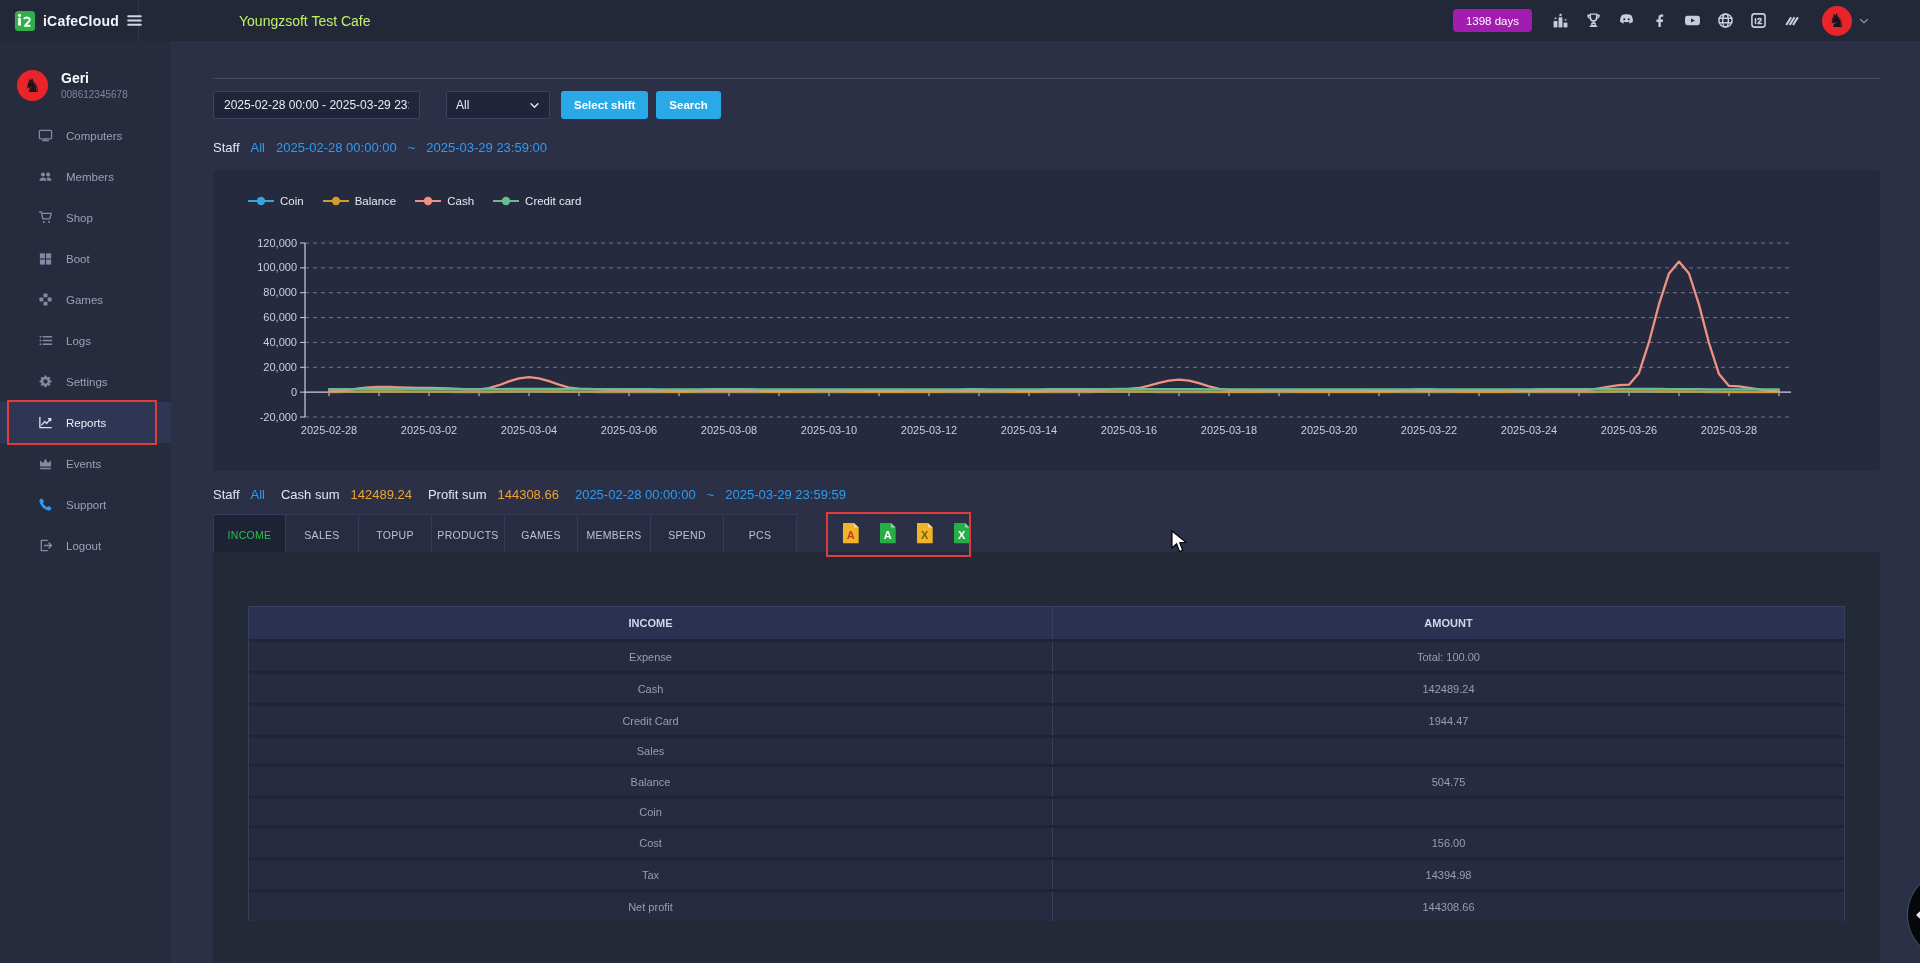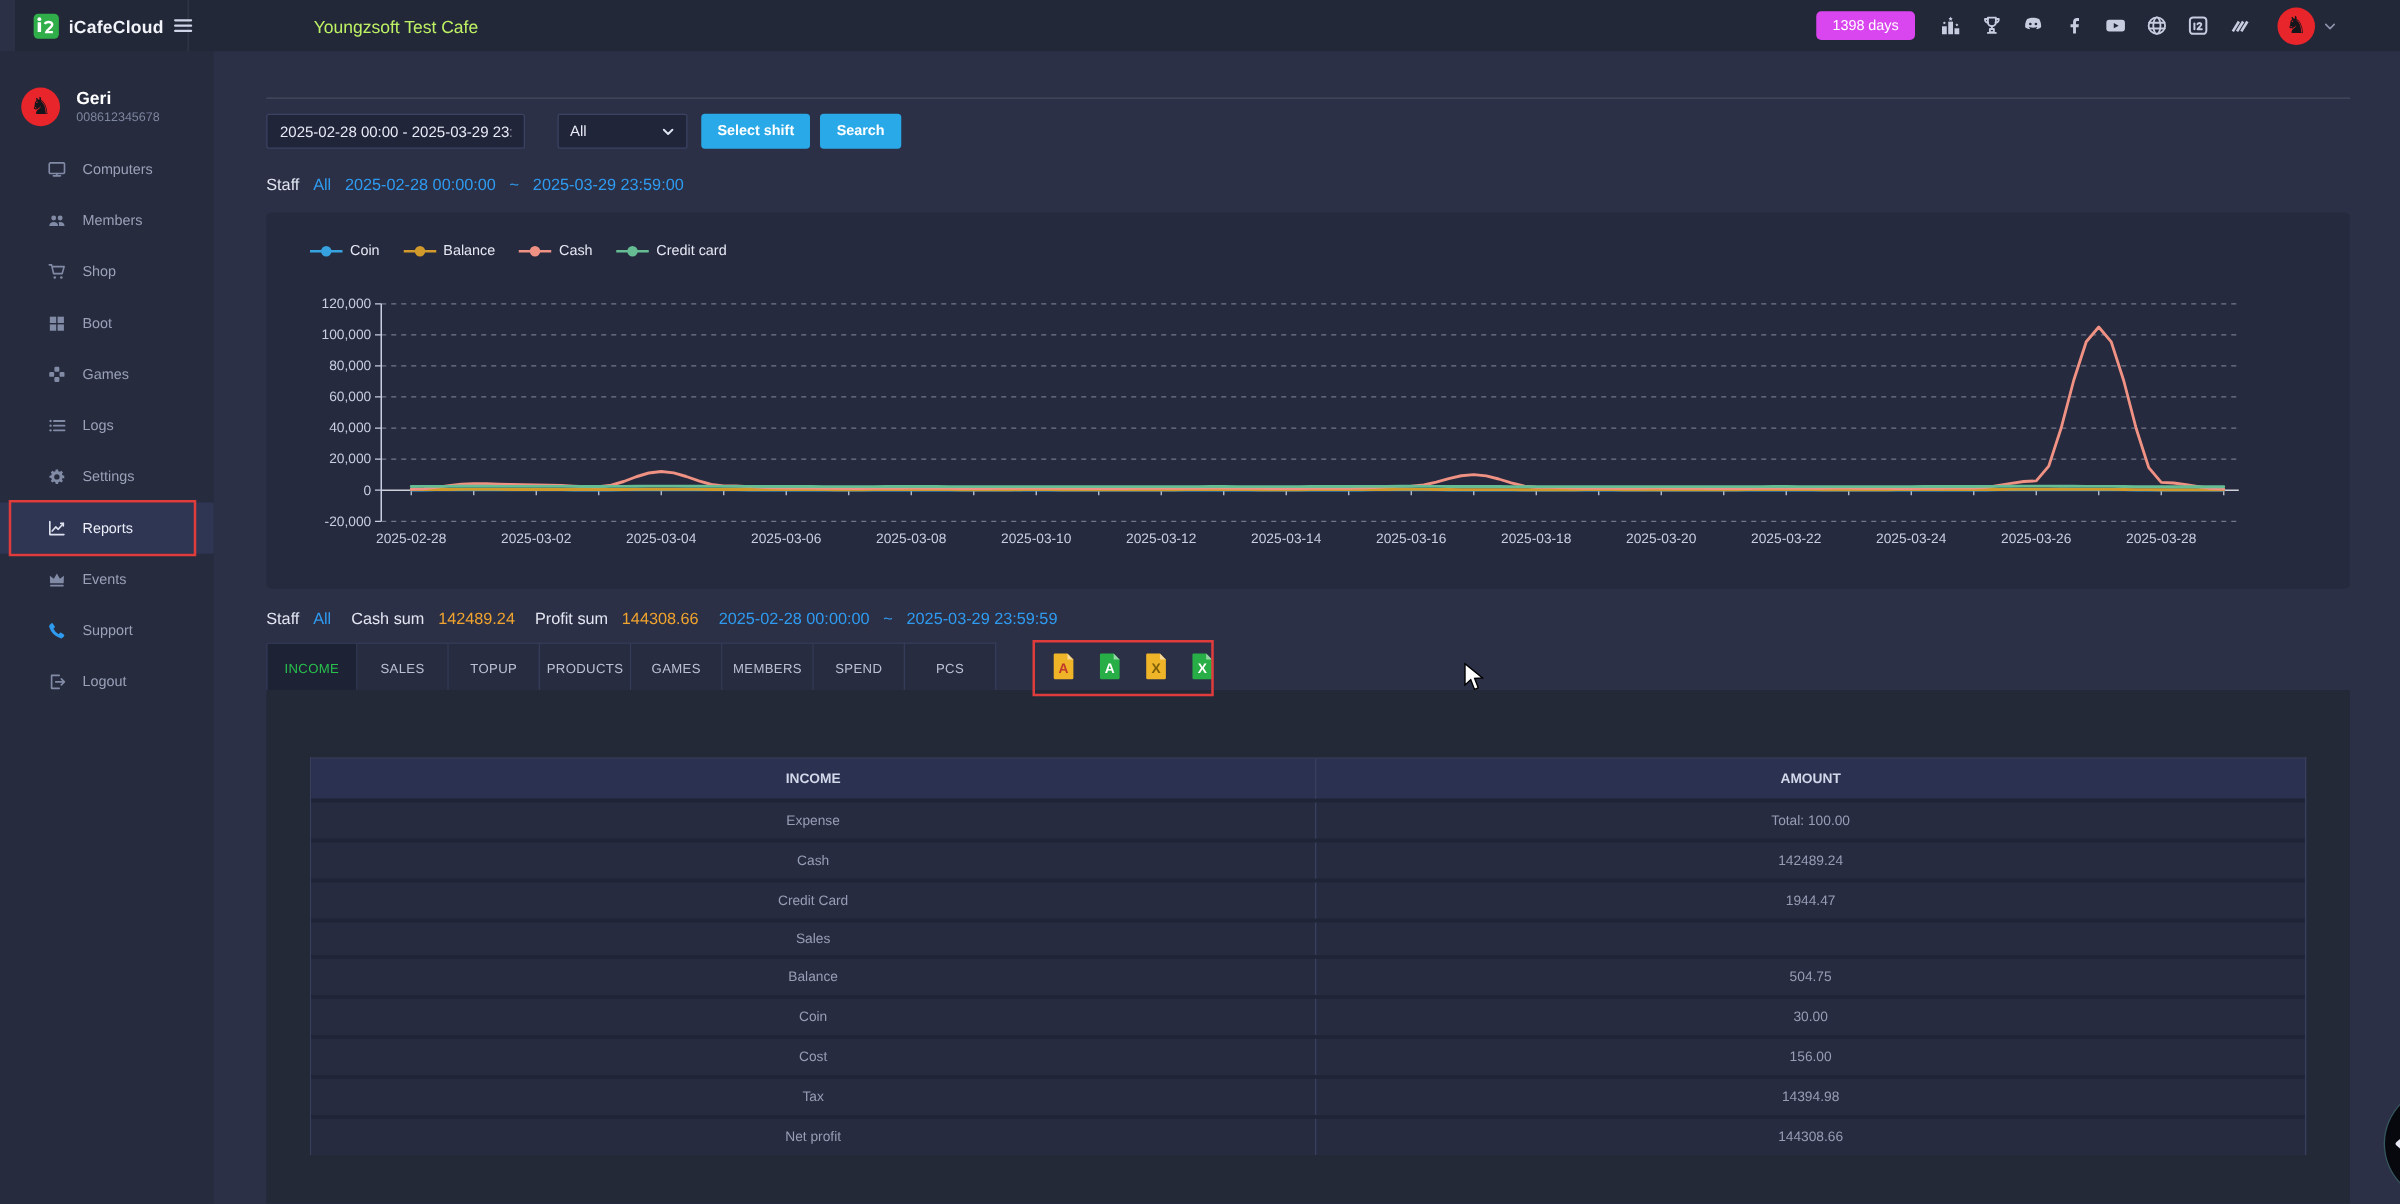--- a/index.html
+++ b/index.html
@@ -1,26 +1,26 @@
 <!DOCTYPE html>
 <html><head>
 <meta charset="utf-8">
 <style>
 *{box-sizing:border-box;margin:0;padding:0}
 html,body{width:1920px;height:963px}
 body{overflow:hidden;background:#2b3046;font-family:"Liberation Sans","DejaVu Sans",sans-serif;position:relative}
 
 
-.topbar{position:absolute;left:12px;top:0;right:0;height:41px;background:#232839;display:flex;align-items:center;z-index:6}
+.topbar{position:absolute;left:0;top:0;right:0;height:41px;background:#232839;display:flex;align-items:center;z-index:6}
 .brand{width:139px;height:100%;display:flex;align-items:center;padding-left:14px;gap:7px;border-right:1px solid rgba(255,255,255,.07)}
 .brand-text{color:#f2f4fa;font-weight:bold;font-size:14px;letter-spacing:.2px}
 .hamburger{margin-left:auto;margin-right:12px;color:#cfd4e6;display:flex;cursor:pointer}
 .page-title{margin-left:100px;color:#bef264;font-size:14px}
 .topbar-right{margin-left:auto;display:flex;align-items:center;padding-right:50px}
-.days-badge{background:#d946ef;color:#fff;border:none;border-radius:4px;height:23px;padding:0 13px;font-size:11.5px;font-family:inherit;margin-right:20px;cursor:pointer}
+.days-badge{background:#a21caf;color:#fff;border:none;border-radius:4px;height:23px;padding:0 13px;font-size:11.5px;font-family:inherit;margin-right:20px;cursor:pointer}
 .top-icons{display:flex;align-items:center;gap:16px;color:#c7ccde}
 .tico{display:flex;cursor:pointer}
 .tico svg{width:17px;height:17px}
 .avatar{width:30px;height:30px;border-radius:50%;background:#e8252a;color:#15151c;display:flex;align-items:center;justify-content:center;font-size:19px;margin-left:22px;line-height:1;cursor:pointer}
 .chev{color:#8a91a8;margin-left:6px;display:flex;cursor:pointer}
 .chev svg{width:12px;height:12px}
 
 
 .sidebar{position:absolute;left:0;top:41px;bottom:0;width:171px;background:#262b3e}
 .user{display:flex;align-items:center;gap:13px;padding:24px 0 0 17px;height:64px}
@@ -504,23 +504,20 @@
           <div class="c1">Sales</div>
         </div>
         <div class="dt-row">
           <div class="c1">Balance</div>
           <div class="amounts">
             <div class="amount">504.75</div>
           </div>
         </div>
         <div class="dt-row">
           <div class="c1">Coin</div>
-          <div class="amounts">
-            <div class="amount">30.00</div>
-          </div>
         </div>
         <div class="dt-row">
           <div class="c1">Cost</div>
           <div class="amounts">
             <div class="amount">156.00</div>
           </div>
         </div>
         <div class="dt-row">
           <div class="c1">Tax</div>
           <div class="amounts">

